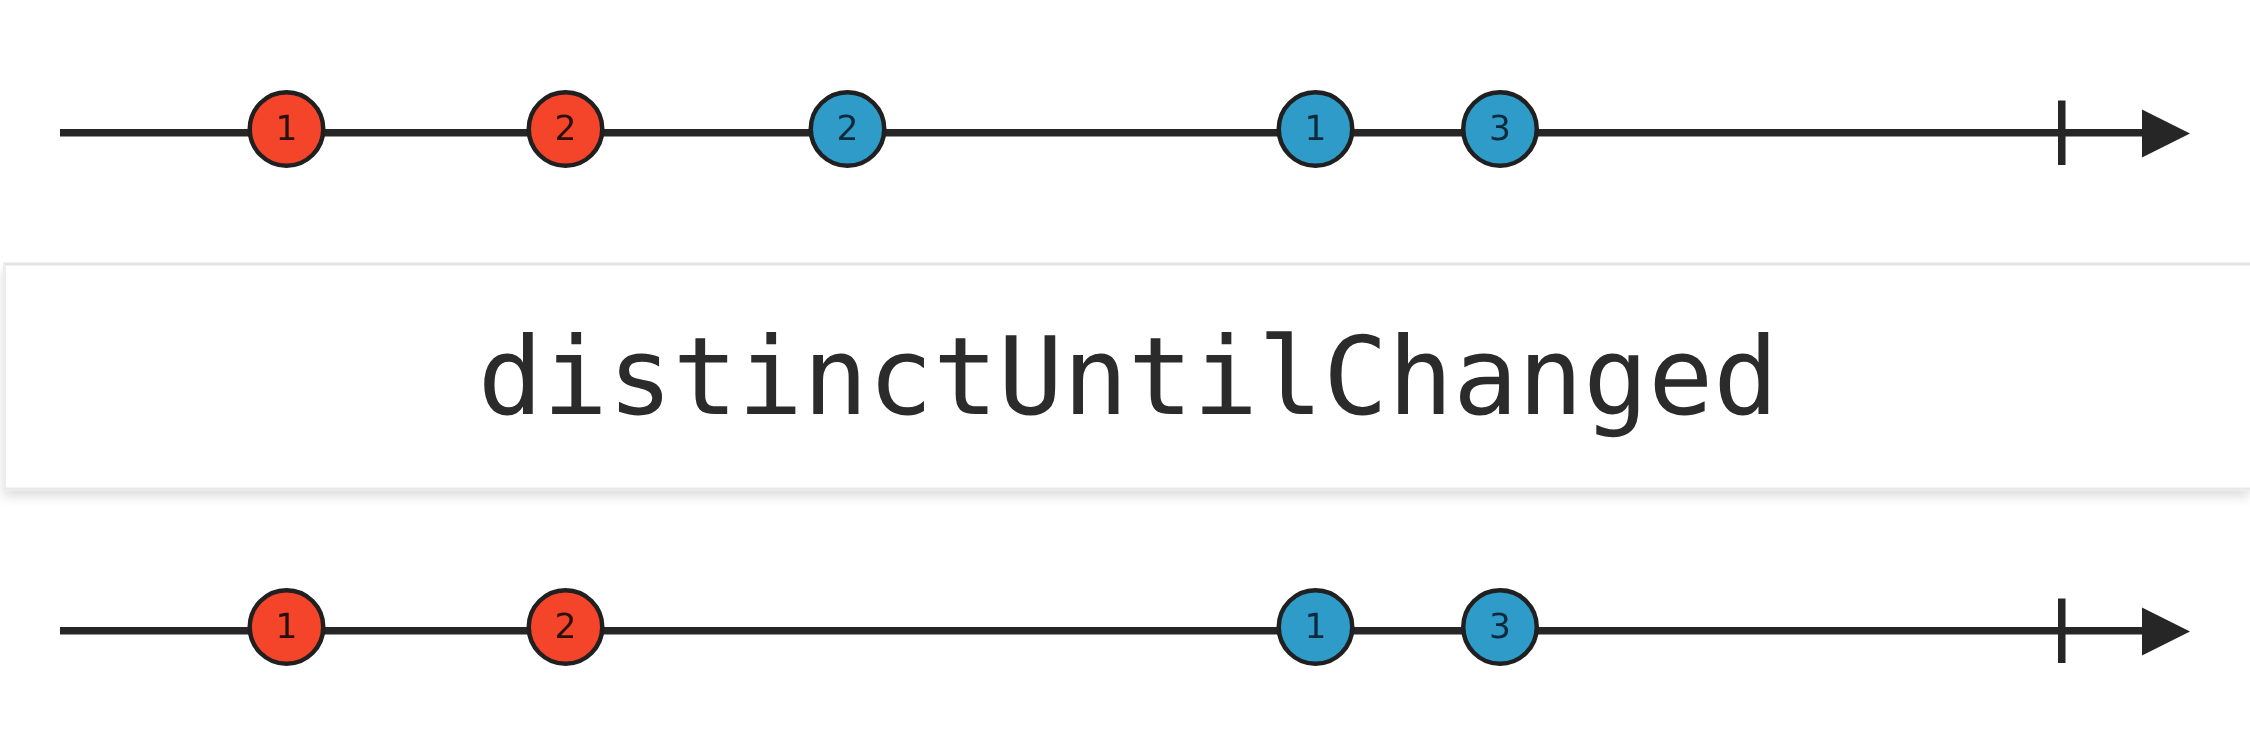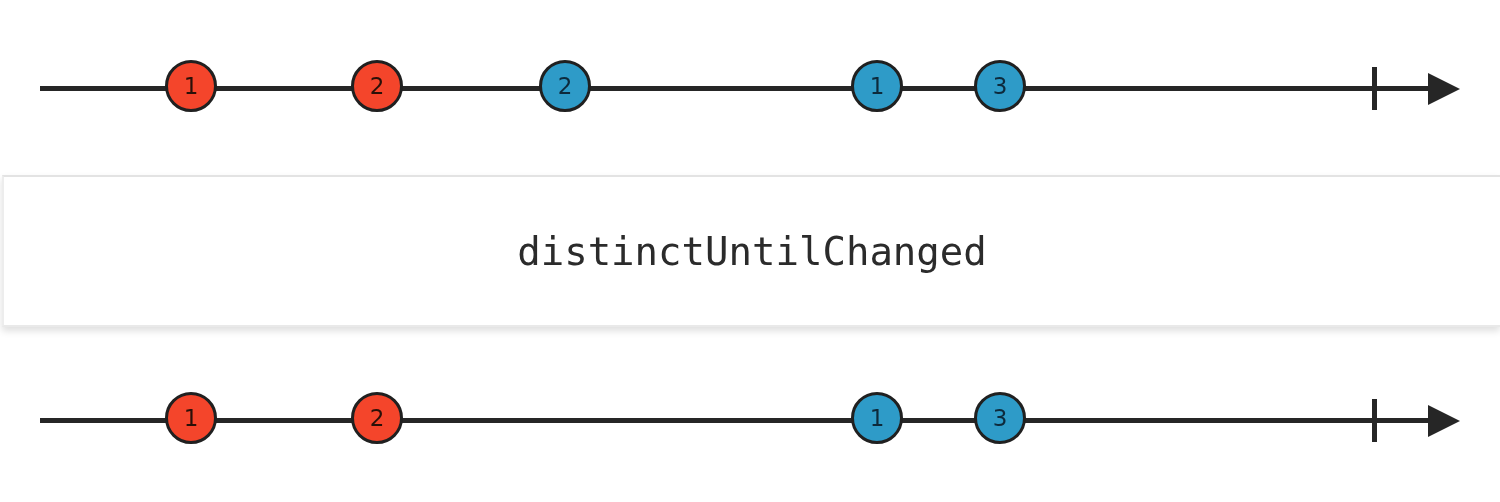--- a/index.html
+++ b/index.html
@@ -93,21 +93,21 @@
     border-left: 2px solid #ededed;
     border-bottom: 2px solid #e9e9e9;
     box-sizing: border-box;
     box-shadow: 0 4px 7px rgba(0,0,0,0.13);
     display: flex;
     align-items: center;
     justify-content: center;
   }
   .operator-label {
     font-family: "DejaVu Sans Mono", monospace;
-    font-size: 39px;
+    font-size: 72px;
     letter-spacing: 0px;
     color: #2b2b2b;
     white-space: nowrap;
     line-height: 1;
   }
 </style>
 </head>
 <body>
 
 <div class="stage">

